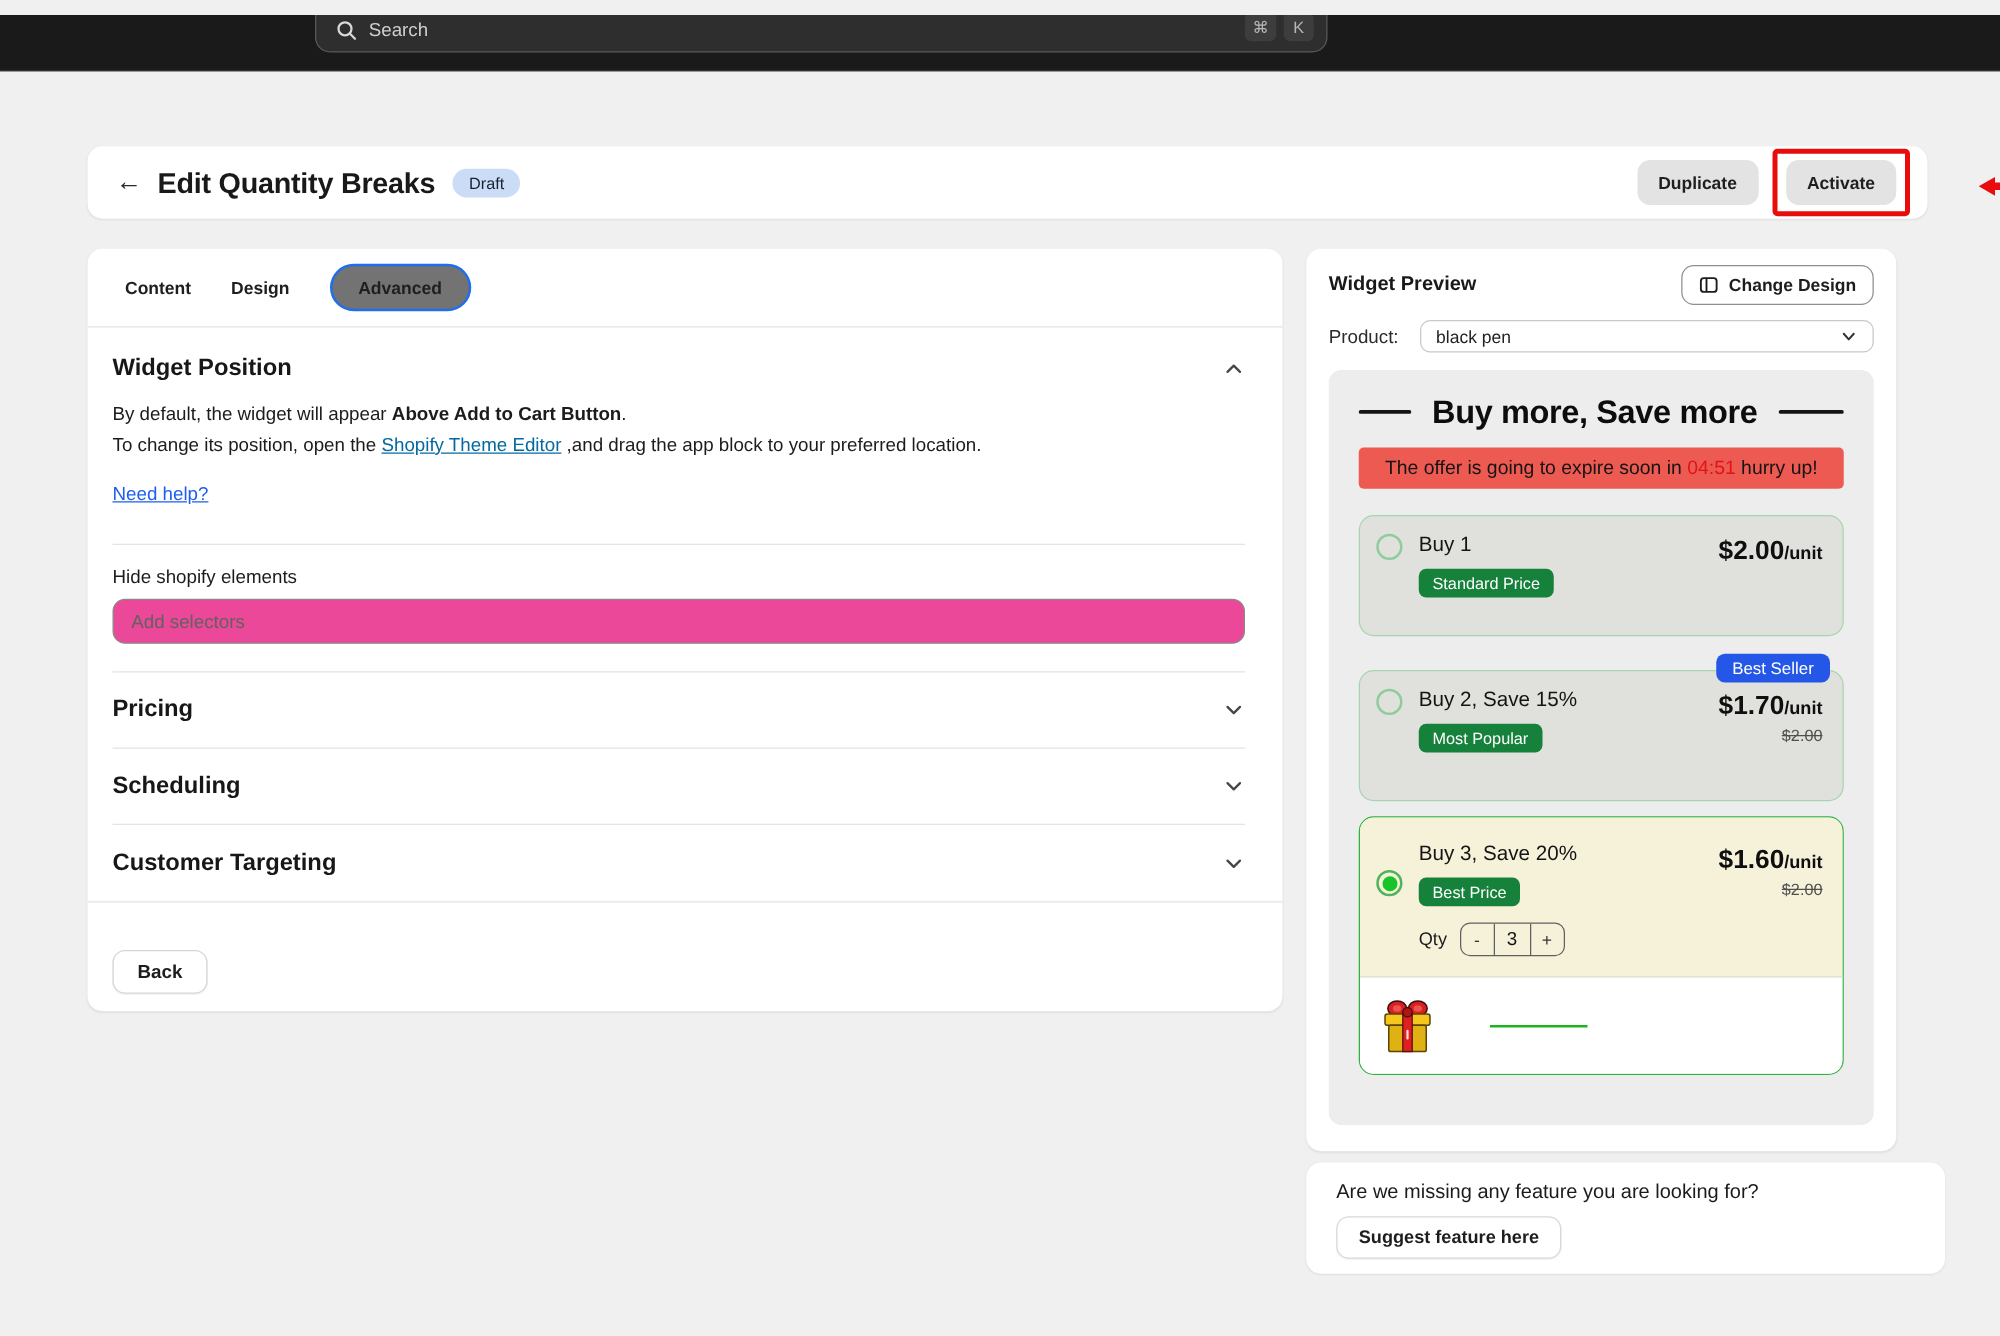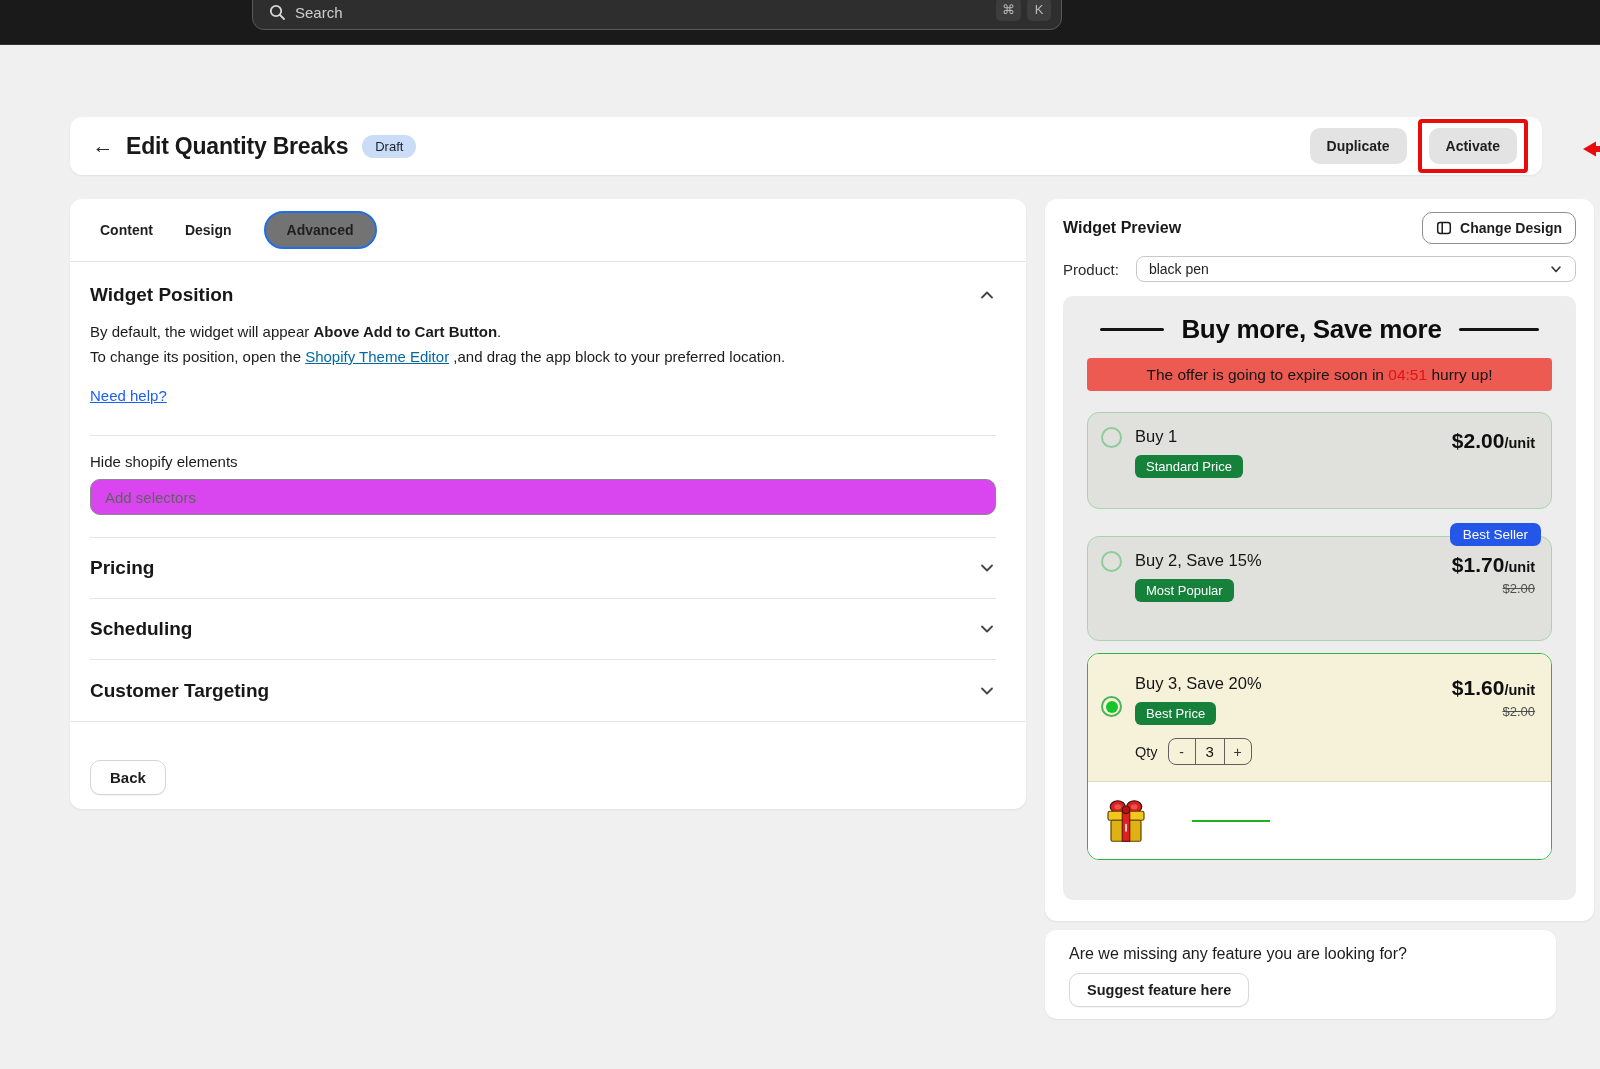--- a/index.html
+++ b/index.html
@@ -1,20 +1,20 @@
 <!DOCTYPE html>
 <html><head>
 <meta charset="utf-8">
 <style>
   * { margin:0; padding:0; box-sizing:border-box; }
   html,body { width:1600px; height:1069px; }
   body { background:#f0f0f0; font-family:"Liberation Sans", sans-serif; color:#1c1c1c; position:relative; overflow:hidden; }
 
   
-  .topbar { position:absolute; left:0; top:0; width:1600px; height:45px; background:#1a1a1a; border-bottom:1px solid #333; overflow:hidden; }
+  .topbar { position:absolute; left:0; top:12px; width:1600px; height:45px; background:#1a1a1a; border-bottom:1px solid #333; overflow:hidden; }
   .searchbox { position:absolute; left:252px; top:-16px; width:810px; height:46px; background:#2e2e2e; border:1px solid #585858; border-radius:12px; display:flex; align-items:flex-end; padding:0 10px 8px 16px; }
   .searchbox input { background:transparent; border:none; outline:none; color:#e3e3e3; font-size:15px; font-family:inherit; flex:1; margin-left:9px; }
   .searchbox input::placeholder { color:#cfcfcf; }
   .kbd-group { display:flex; gap:6px; margin-left:auto; }
   .kbd { min-width:24px; height:23px; padding:0 6px; background:#3d3d3d; border-radius:5px; color:#b8b8b8; font-size:13px; display:flex; align-items:center; justify-content:center; }
 
   
   .card { position:absolute; background:#fff; border-radius:12px; box-shadow:0 1px 2px rgba(0,0,0,.07); }
 
   
@@ -34,30 +34,30 @@
   .tab.active { border:2px solid #1f6fe8; background:#737373; border-radius:22px; padding:9px 21px; }
   .editor-body { padding:0 30px 0 20px; }
   .section-headrow { display:flex; align-items:center; justify-content:space-between; margin-top:22px; }
   .section-title { font-size:19px; font-weight:700; color:#171717; }
   .para { font-size:15px; line-height:25px; color:#1c1c1c; margin-top:13px; }
   .para b { font-weight:700; }
   a.inline-link { color:#0369a1; text-decoration:underline; cursor:pointer; }
   .help-link { display:inline-block; margin-top:18px; font-size:15px; font-weight:500; color:#1c5ef0; text-decoration:underline; cursor:pointer; }
   .hr { border:none; border-top:1px solid #e4e4e4; margin-top:30px; }
   .field-label { font-size:15px; color:#1c1c1c; margin-top:17px; }
-  .selectors-input { display:block; width:100%; height:36px; margin-top:9px; border:1px solid #898989; border-radius:10px; padding:0 14px; font-size:15px; font-family:inherit; color:#222; outline:none; background:#d946ef; }
+  .selectors-input { display:block; width:100%; height:36px; margin-top:9px; border:1px solid #898989; border-radius:10px; padding:0 14px; font-size:15px; font-family:inherit; color:#222; outline:none; background:#ec4899; }
   .selectors-input::placeholder { color:#616161; }
   .hr2 { border:none; border-top:1px solid #e4e4e4; margin-top:22px; }
   .collapse-row { height:61px; display:flex; align-items:center; justify-content:space-between; border-bottom:1px solid #e4e4e4; cursor:pointer; }
   .collapse-row.last { border-bottom:none; }
   .hr-full { border:none; border-top:1px solid #e4e4e4; margin:0 -30px 0 -20px; }
   .back-btn { margin-top:38px; background:#fff; border:1px solid #d5d5d5; border-radius:10px; padding:8px 19px; font-size:15px; font-weight:600; color:#1d1d1d; font-family:inherit; box-shadow:0 1px 1px rgba(0,0,0,.05); cursor:pointer; }
 
   
-  .preview-panel { left:1045px; top:199px; width:549px; height:722px; padding:13px 18px; }
+  .preview-panel { left:1045px; top:199px; width:472px; height:722px; padding:13px 18px; }
   .preview-head { display:flex; align-items:center; justify-content:space-between; }
   .preview-title { font-size:16px; font-weight:700; color:#191919; }
   .change-design-btn { display:flex; align-items:center; gap:8px; background:#fff; border:1.5px solid #8f8f8f; border-radius:10px; padding:7px 13px; font-size:14px; font-weight:600; color:#1d1d1d; font-family:inherit; cursor:pointer; }
   .product-row { display:flex; align-items:center; margin-top:12px; }
   .product-label { font-size:15px; color:#2b2b2b; }
   .product-select { flex:1; margin-left:17px; height:26px; border:1px solid #c8c8c8; border-radius:8px; display:flex; align-items:center; padding:0 12px; font-size:14px; color:#222; cursor:pointer; background:#fff; }
   .product-select .sel-val { flex:1; }
 
   .widget-preview { margin-top:14px; background:#ededed; border-radius:10px; height:604px; padding:16px 24px; }
   .bm-title-row { display:flex; align-items:center; justify-content:center; gap:17px; margin-top:2px; }

